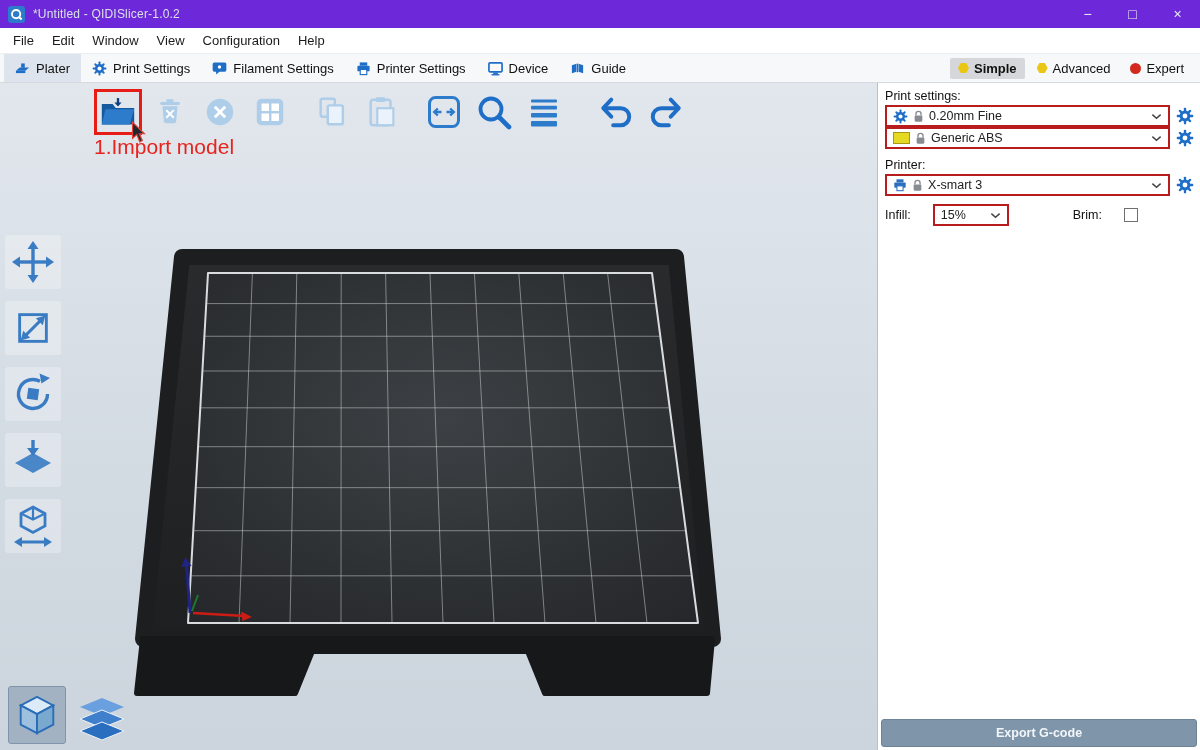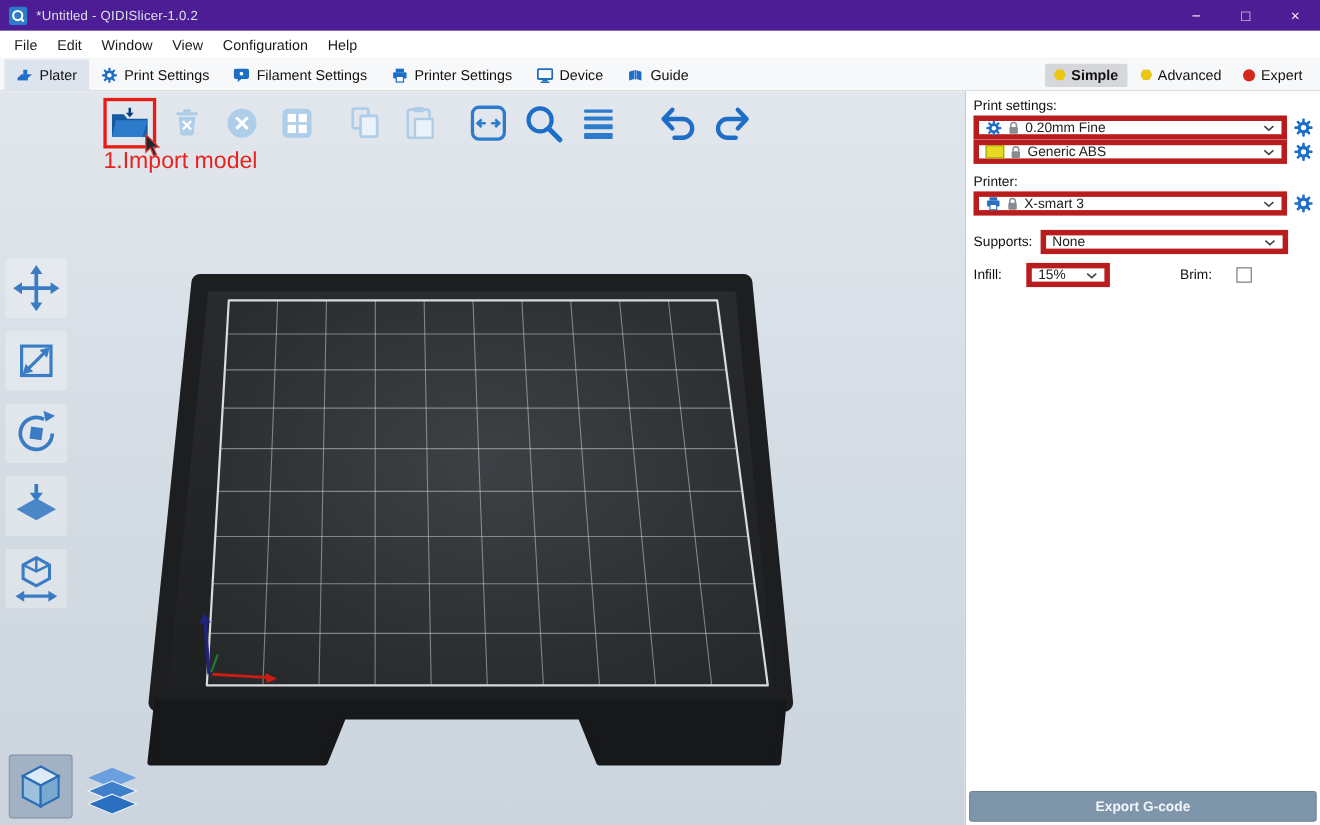--- a/index.html
+++ b/index.html
@@ -1,18 +1,18 @@
 <!DOCTYPE html>
 <html><head>
 <meta charset="utf-8">
 <style>
   *{margin:0;padding:0;box-sizing:border-box;}
   html,body{width:1200px;height:750px;overflow:hidden;font-family:"Liberation Sans",sans-serif;background:#fff;}
   
-  .titlebar{height:28px;background:#4c1d95;display:flex;align-items:center;padding-left:8px;color:#d9e0e8;}
+  .titlebar{height:28px;background:#6d28d9;display:flex;align-items:center;padding-left:8px;color:#d9e0e8;}
   .app-icon{width:17px;height:17px;margin-right:8px;display:block;}
   .title-text{font-size:12px;letter-spacing:.2px;}
   .win-controls{margin-left:auto;display:flex;height:100%;}
   .win-btn{width:45px;height:100%;display:flex;align-items:center;justify-content:center;color:#e7edf4;font-size:14px;cursor:default;}
   
   .menubar{height:26px;background:#fff;display:flex;align-items:center;padding-left:4px;border-bottom:1px solid #eceff1;}
   .menu-item{padding:0 9px;font-size:13px;color:#1a1a1a;line-height:26px;}
   
   .tabbar{height:29px;background:#f7f8fa;border-bottom:1px solid #d6dade;display:flex;align-items:stretch;padding:0 4px;}
   .tab{display:flex;align-items:center;gap:6px;padding:0 11px;font-size:13px;color:#111;justify-content:center;}
@@ -41,21 +41,21 @@
   .gizmo-bar{position:absolute;left:5px;top:152px;display:flex;flex-direction:column;gap:12px;}
   .gz-btn{width:56px;height:54px;display:flex;align-items:center;justify-content:center;background:rgba(255,255,255,0.28);border:none;border-radius:3px;}
   
   .view-icons{position:absolute;left:8px;bottom:6px;display:flex;align-items:flex-end;gap:8px;}
   .cube-btn{width:58px;height:58px;background:#a3b2c2;border:1px solid #7f94aa;border-radius:3px;display:flex;align-items:center;justify-content:center;}
   .layers-btn{width:56px;height:50px;background:transparent;border:none;display:flex;align-items:center;justify-content:center;}
   
   .panel{position:relative;width:336px;height:667px;background:#fff;border-left:1px solid #b9c0c6;padding:3px 4px 0 7px;}
   .plabel{font-size:12.5px;color:#111;margin:3px 0 2px;}
   .combo-row{display:flex;align-items:center;gap:4px;}
-  .combo{flex:1;height:22px;border:5px solid #b91c1c;background:#fff;display:flex;align-items:center;gap:5px;padding:0 6px;font-size:12.5px;color:#222;}
+  .combo{flex:1;height:22px;border:2px solid #b91c1c;background:#fff;display:flex;align-items:center;gap:5px;padding:0 6px;font-size:12.5px;color:#222;}
   .combo-text{white-space:nowrap;}
   .chev-ic{width:11px;height:7px;margin-left:auto;display:block;}
   .lock-ic{width:11px;height:13px;display:block;}
   .gear-sm{width:15px;height:15px;color:#1e6ec8;display:block;}
   .printer-sm{width:14px;height:14px;color:#2a6fc0;display:block;}
   .gear-btn{width:22px;height:22px;background:transparent;border:none;display:flex;align-items:center;justify-content:center;}
   .gear-btn svg{width:18px;height:18px;color:#1e6ec8;display:block;}
   .swatch{width:17px;height:12px;background:#e6d921;border:1px solid #a89a10;display:inline-block;flex:none;}
   .mt{margin-top:9px;}
   .supports-row{display:flex;align-items:center;gap:7px;margin-top:13px;}
@@ -437,29 +437,20 @@
             <use href="#sym-chev"></use>
           </svg>
       </div>
       <button class="gear-btn">
         <svg>
             <use href="#sym-gear"></use>
           </svg>
       </button>
     </div>
 
-    <div class="supports-row">
-      <span class="plabel-inline">Supports:</span>
-      <div class="combo">
-        <span class="combo-text">None</span>
-        <svg class="chev-ic">
-            <use href="#sym-chev"></use>
-          </svg>
-      </div>
-    </div>
 
     <div class="infill-row">
       <span class="plabel-inline">Infill:</span>
       <div class="combo infill-combo">
         <span class="combo-text">15%</span>
         <svg class="chev-ic">
             <use href="#sym-chev"></use>
           </svg>
       </div>
       <span class="plabel-inline brim-label">Brim:</span>

